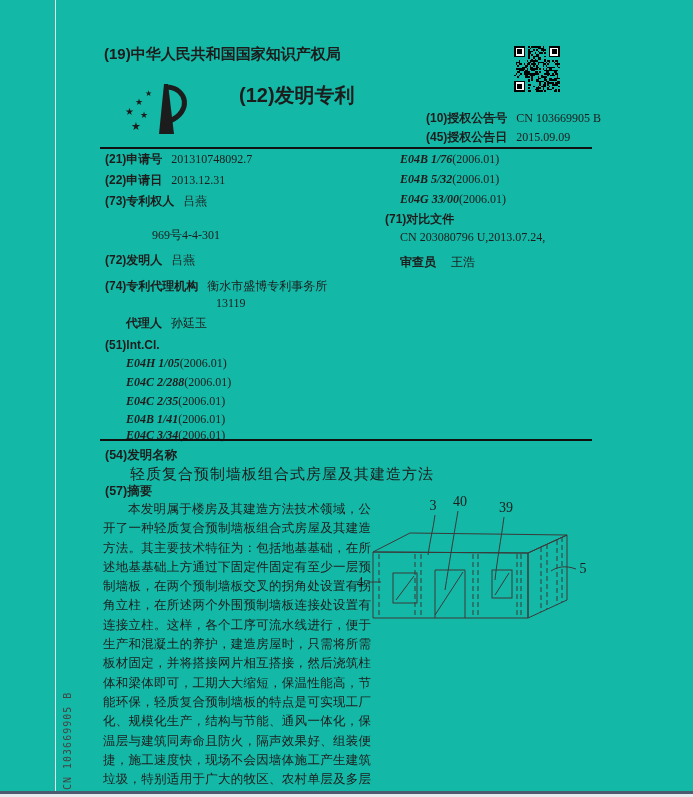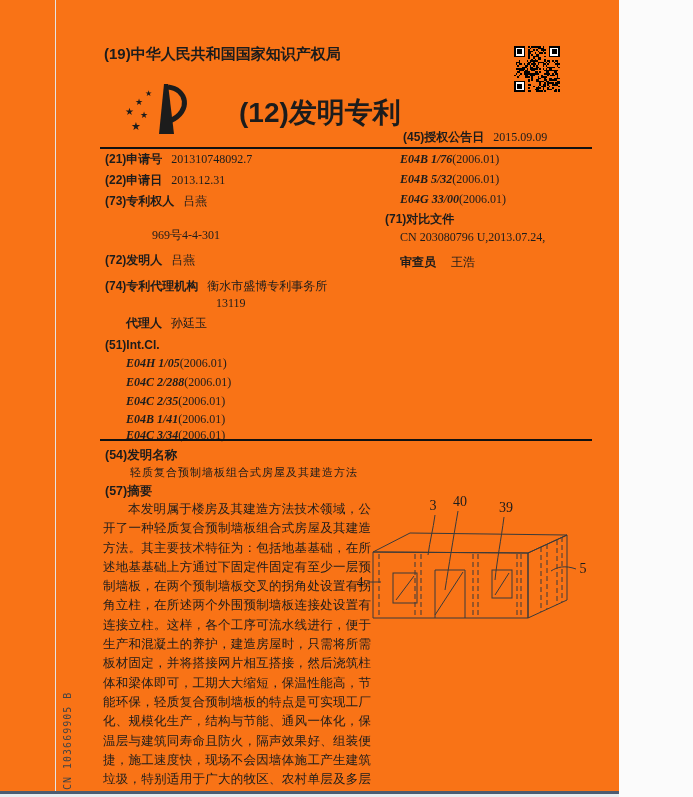--- a/index.html
+++ b/index.html
@@ -1,16 +1,16 @@
 <!DOCTYPE html>
 <html><head>
 <meta charset="utf-8">
 <style>
   html,body{margin:0;padding:0;background:#fbfbfb;}
-  #page{position:relative;width:619px;height:797px;background:#f97316;overflow:hidden;
+  #page{position:relative;width:693px;height:797px;background:#14b8a6;overflow:hidden;
         font-family:"Liberation Serif","DejaVu Serif",serif;color:#1c1c1c;}
   .abs{position:absolute;}
   .lbl{font-family:"Liberation Sans","DejaVu Sans",sans-serif;font-weight:bold;}
   .val{font-family:"Liberation Serif","DejaVu Serif",serif;font-weight:normal;}
   .cls{font-style:italic;font-weight:bold;font-family:"Liberation Serif",serif;}
   .cls-year{font-style:normal;font-weight:normal;}
   .row12{font-size:12px;line-height:14px;white-space:nowrap;}
   .rule{background:#111;height:2px;}
   .edge-line{background:#e4e4e4;width:1px;}
   svg text{font-family:"Liberation Serif","DejaVu Serif",serif;}
@@ -335,23 +335,27 @@
       <polygon points="49,4 53,4 59,54 44,54" fill="#1c1c1c"></polygon>
       <path d="M53,7 C72,9 77,31 55,41" fill="none" stroke="#1c1c1c" stroke-width="5"></path>
       <text x="30" y="16" font-size="8" fill="#1c1c1c">★</text>
       <text x="20" y="25" font-size="9" fill="#1c1c1c">★</text>
       <text x="10" y="35" font-size="10" fill="#1c1c1c">★</text>
       <text x="25" y="38" font-size="9" fill="#1c1c1c">★</text>
       <text x="16" y="50" font-size="11" fill="#1c1c1c">★</text>
     </svg>
   </div>
 
-  <div class="abs lbl" style="left:239px;top:94px;font-size:28px;">(12)发明专利</div>
-
-  <div class="abs row12" style="left:403px;top:130px;">
+  <div class="abs lbl" style="left:239px;top:82px;font-size:20px;">(12)发明专利</div>
+
+  <div class="abs row12" style="left:426px;top:111px;">
+    <span class="lbl">(10)授权公告号</span>
+    <span class="val" style="margin-left:6px;">CN 103669905 B</span>
+  </div>
+  <div class="abs row12" style="left:426px;top:130px;">
     <span class="lbl">(45)授权公告日</span>
     <span class="val" style="margin-left:6px;">2015.09.09</span>
   </div>
 
   <div class="abs rule" style="left:100px;top:147px;width:492px;"></div>
 
   <div class="abs row12" style="left:105px;top:152px;">
     <span class="lbl">(21)申请号</span>
     <span class="val" style="margin-left:6px;text-align:center;">201310748092.7</span>
   </div>
@@ -408,21 +412,21 @@
   <div class="abs row12 val" style="left:400px;top:230px;">CN 203080796 U,2013.07.24,</div>
   <div class="abs row12" style="left:400px;top:255px;">
     <span class="lbl">审查员</span>
     <span class="val" style="margin-left:12px;">王浩</span>
   </div>
 
 
   <div class="abs rule" style="left:100px;top:439px;width:492px;"></div>
 
   <div class="abs lbl" style="left:105px;top:447px;font-size:12.5px;">(54)发明名称</div>
-  <div class="abs val" style="left:130px;top:465px;font-size:11px;letter-spacing:1px;">轻质复合预制墙板组合式房屋及其建造方法</div>
+  <div class="abs val" style="left:130px;top:465px;font-size:15px;letter-spacing:1px;">轻质复合预制墙板组合式房屋及其建造方法</div>
   <div class="abs lbl" style="left:105px;top:483px;font-size:12.5px;">(57)摘要</div>
 
   <div class="abs val" style="left:103px;top:500px;width:268px;font-size:12.5px;line-height:19.3px;
        text-align:justify;text-indent:2em;">本发明属于楼房及其建造方法技术领域，公开了一种轻质复合预制墙板组合式房屋及其建造方法。其主要技术特征为：包括地基基础，在所述地基基础上方通过下固定件固定有至少一层预制墙板，在两个预制墙板交叉的拐角处设置有拐角立柱，在所述两个外围预制墙板连接处设置有连接立柱。这样，各个工序可流水线进行，便于生产和混凝土的养护，建造房屋时，只需将所需板材固定，并将搭接网片相互搭接，然后浇筑柱体和梁体即可，工期大大缩短，保温性能高，节能环保，轻质复合预制墙板的特点是可实现工厂化、规模化生产，结构与节能、通风一体化，保温层与建筑同寿命且防火，隔声效果好、组装便捷，施工速度快，现场不会因墙体施工产生建筑垃圾，特别适用于广大的牧区、农村单层及多层建筑，有着良好的社会效益和经济效益。</div>
 
   <div class="abs" style="left:355px;top:495px;width:245px;height:135px;">
     <svg width="245" height="135" viewBox="0 0 245 135" fill="none" stroke="#3a3a3a" stroke-width="1">
 
       <polygon points="18,57 55,38 212,40 173,58"></polygon>
       <polygon points="18,57 173,58 173,123 18,123"></polygon>

